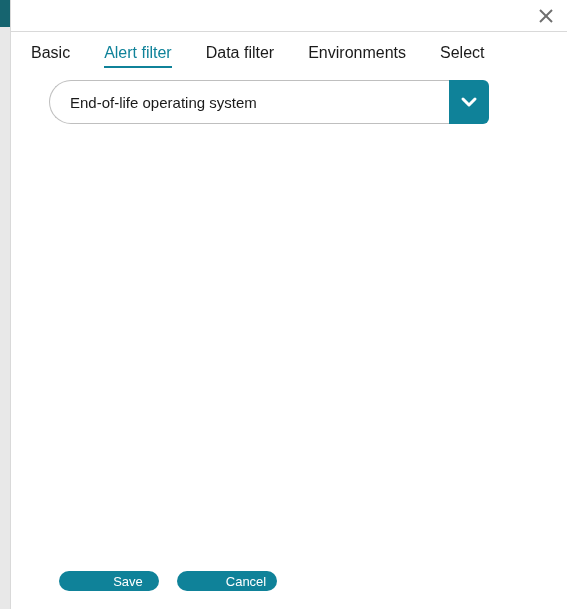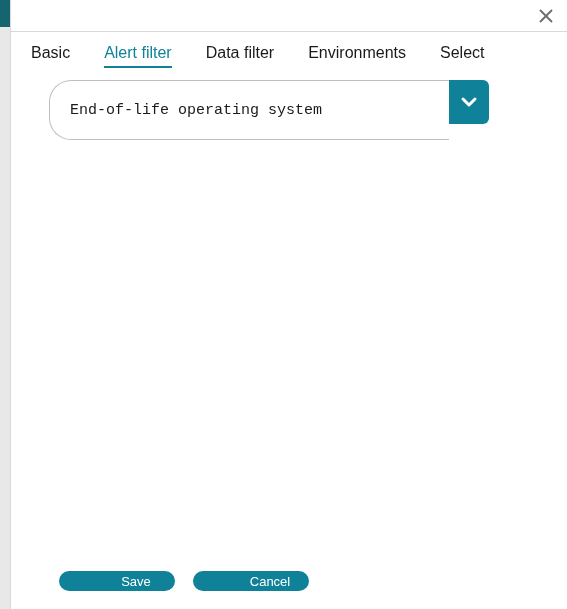--- a/index.html
+++ b/index.html
@@ -78,53 +78,52 @@
       color: #1a1a1a;
       margin-bottom: 8px;
     }
     .select-wrap {
       display: flex;
       width: 440px;
       margin-left: 18px;
     }
     .select-input {
       flex: 1;
-      height: 60px;
+      height: 44px;
       border: 1px solid #bfbfbf;
       border-right: none;
       border-top-left-radius: 22px;
       border-bottom-left-radius: 22px;
       padding: 0 20px;
       font-size: 15px;
       color: #1a1a1a;
       background: #ffffff;
       display: flex;
       align-items: center;
       cursor: pointer;
-      font-family: Liberation Mono, monospace;
     }
     .select-btn {
       width: 40px;
       height: 44px;
       background: #0f8299;
       border-top-right-radius: 6px;
       border-bottom-right-radius: 6px;
       display: flex;
       align-items: center;
       justify-content: center;
       cursor: pointer;
       color: #ffffff;
     }
     .footer {
       padding: 0 0 18px 48px;
       display: flex;
       gap: 18px;
     }
     .btn {
-      width: 116px;
+      width: 100px;
       height: 20px;
       border-radius: 10px;
       background: #0f8299;
       color: #ffffff;
       font-size: 13px;
       display: flex;
       align-items: center;
       justify-content: center;
       cursor: pointer;
       border: none;

